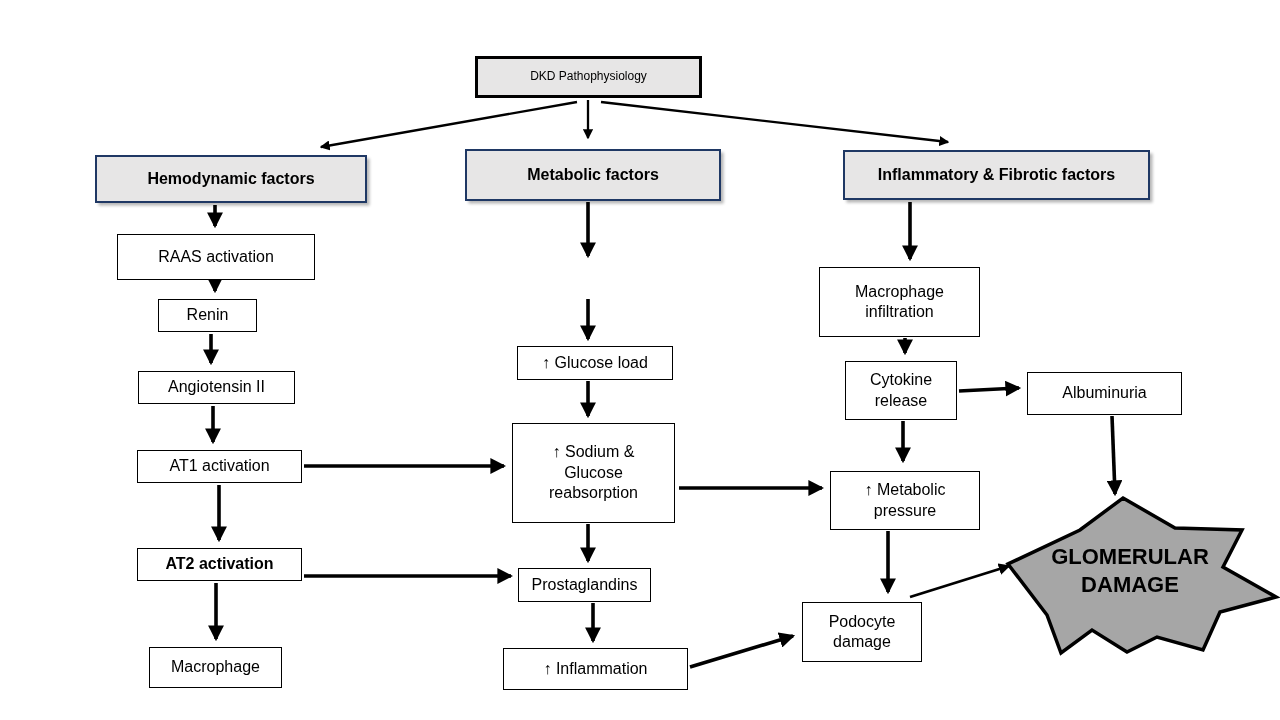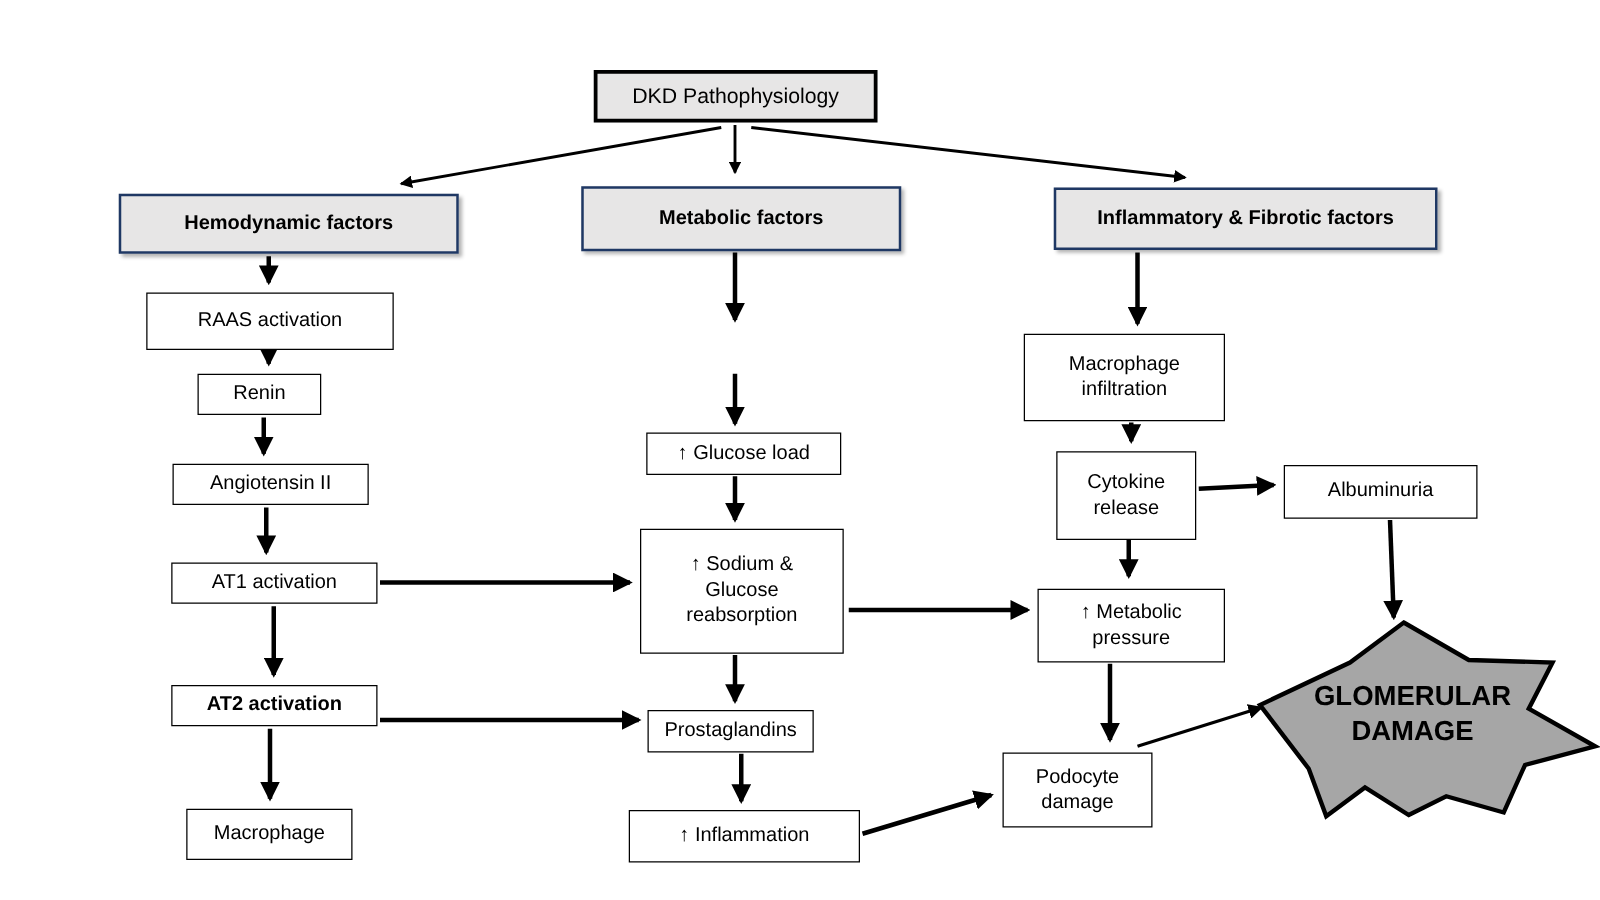--- a/index.html
+++ b/index.html
@@ -8,21 +8,21 @@
     font-family:"Liberation Sans",sans-serif;color:#000;
   }
   #arrows{position:absolute;left:0;top:0;width:1280px;height:720px;z-index:1;}
   .node,.header,.title-box,.star-label{
     position:absolute;display:flex;align-items:center;justify-content:center;
     text-align:center;white-space:pre-line;line-height:1.28;box-sizing:border-box;z-index:2;
   }
   .node{background:#ffffff;border:1.5px solid #000000;font-size:16px;}
   .header{background:#e7e6e6;border:2.5px solid #1f3864;font-size:16px;font-weight:700;
           box-shadow:2.5px 2.5px 3px rgba(0,0,0,0.3);}
-  .title-box{background:#e7e6e6;border:3.5px solid #000000;font-size:17px;}
+  .title-box{background:#e7e6e6;border:3.5px solid #000000;font-size:12px;}
   .star-label{font-size:22px;font-weight:700;z-index:3;background:transparent;}
   .edge{stroke:#000000;fill:none;}
   .w-thick{stroke-width:3.6;}
   .w-med{stroke-width:2.7;}
   .w-thin{stroke-width:2.3;}
   #star{fill:#a6a6a6;stroke:#000000;stroke-width:3.5;stroke-linejoin:miter;}
 </style>
 </head>
 <body>
 
@@ -82,21 +82,21 @@
 
   <div class="node" style="left:517px;top:346px;width:156px;height:34px;">↑ Glucose load</div>
   <div class="node" style="left:512px;top:423px;width:163px;height:100px;">↑ Sodium &amp;
 Glucose
 reabsorption</div>
   <div class="node" style="left:518px;top:568px;width:133px;height:34px;">Prostaglandins</div>
   <div class="node" style="left:503px;top:648px;width:185px;height:42px;">↑  Inflammation</div>
 
   <div class="node" style="left:819px;top:267px;width:161px;height:70px;">Macrophage
 infiltration</div>
-  <div class="node" style="left:845px;top:361px;width:112px;height:71px;">Cytokine
+  <div class="node" style="left:845px;top:361px;width:112px;height:59px;">Cytokine
 release</div>
   <div class="node" style="left:1027px;top:372px;width:155px;height:43px;">Albuminuria</div>
   <div class="node" style="left:830px;top:471px;width:150px;height:59px;">↑ Metabolic
 pressure</div>
   <div class="node" style="left:802px;top:602px;width:120px;height:60px;">Podocyte
 damage</div>
 
   <div class="star-label" style="left:1040px;top:540px;width:180px;height:62px;">GLOMERULAR
 DAMAGE</div>
 

